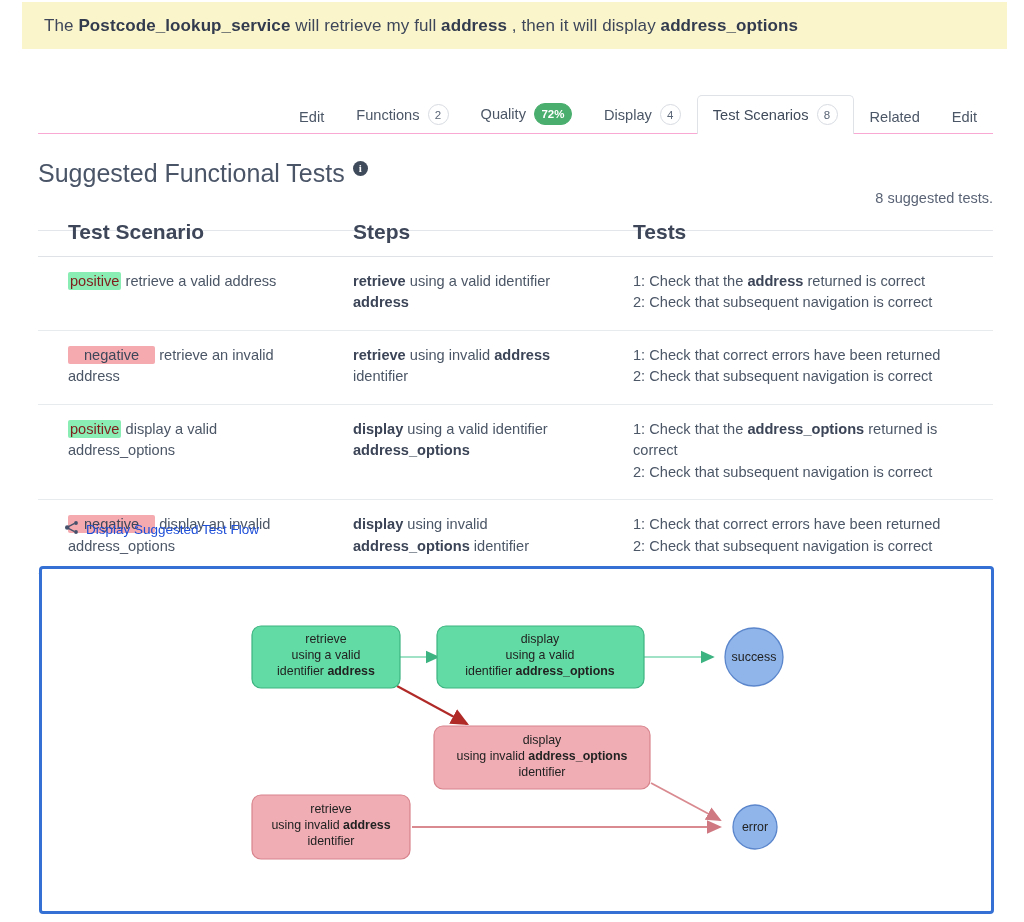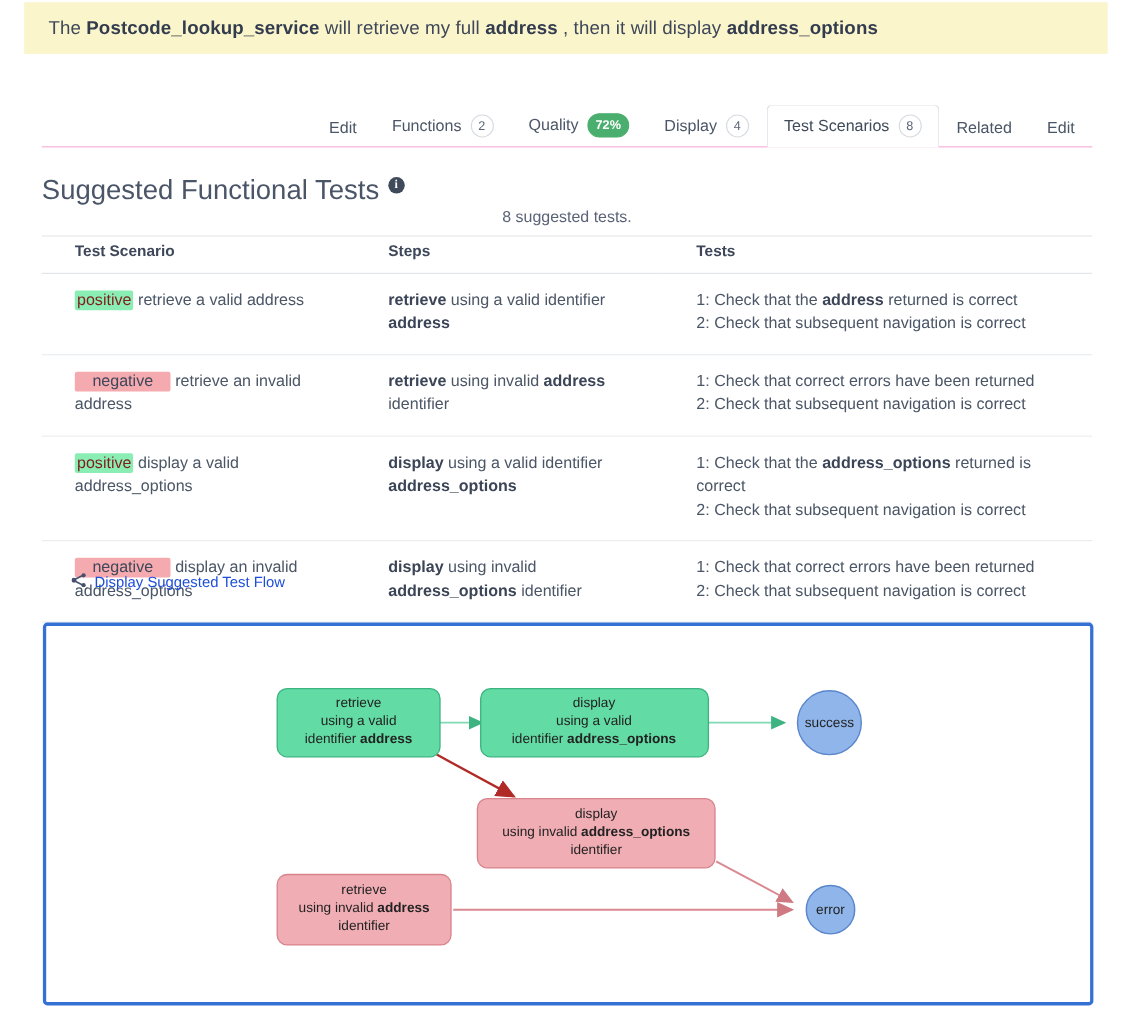--- a/index.html
+++ b/index.html
@@ -87,42 +87,42 @@
     font-size: 11px; font-weight: bold;
     font-family: "Liberation Serif", serif;
     position: relative; top: 2px;
   }
 
   
   .count-line {
     position: absolute;
     left: 38px; top: 190px;
     width: 955px;
-    text-align: center;
+    text-align: right;
     font-size: 14.5px;
     color: #5a6476;
-    padding-bottom: 8px;
+    padding-bottom: 24px;
     border-bottom: 1px solid #e3e6ea;
   }
 
   
   .tbl {
     position: absolute;
     left: 38px; top: 214px;
     width: 955px;
     border-collapse: collapse;
     font-size: 14.6px;
   }
   .tbl th {
     text-align: left;
     font-weight: bold;
     color: #3d4759;
     padding: 6px 8px 12px 30px;
     border-bottom: 1px solid #dfe3e8;
-    font-size: 14px;
+    font-size: 21px;
   }
   .tbl td {
     vertical-align: top;
     padding: 14px 8px 16px 30px;
     border-bottom: 1px solid #e8ebee;
     line-height: 1.47;
     color: #4b5666;
   }
   .col-scenario { width: 285px; }
   .col-steps    { width: 280px; }

